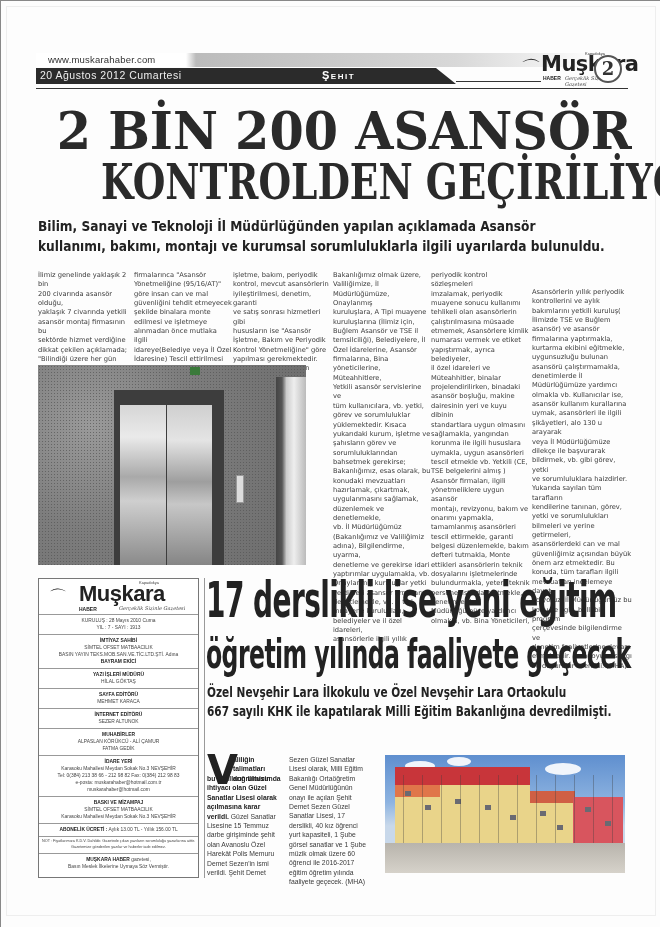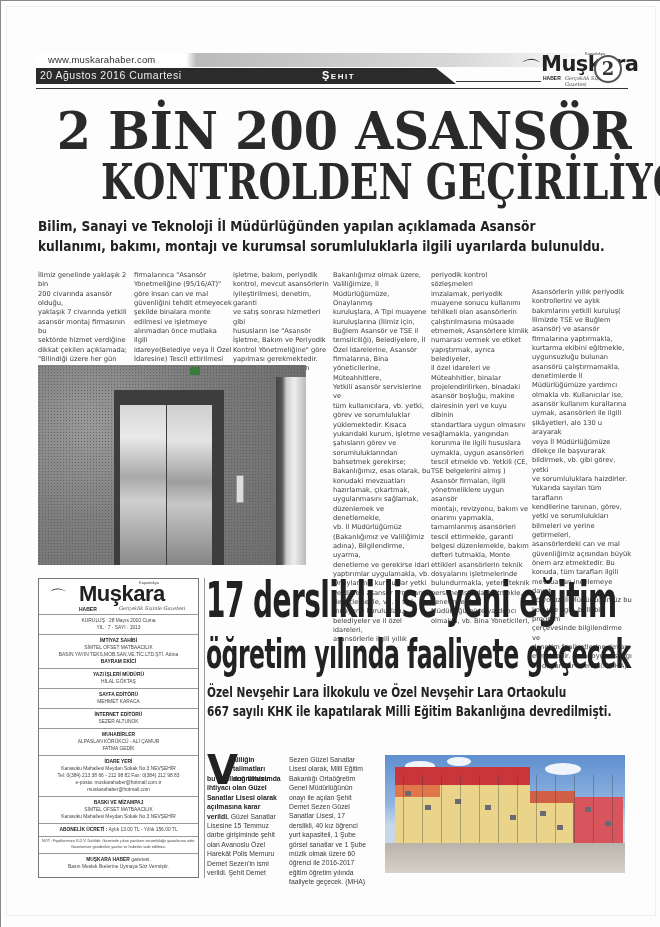--- a/index.html
+++ b/index.html
@@ -98,21 +98,21 @@
 <body>
 
 <div class="page-top"></div>
 <div class="page-edge"></div>
 <div class="inner-frame"></div>
 
 <div class="mast">
   <div class="mast-top"></div>
   <div class="mast-url">www.muskarahaber.com</div>
   <div class="mast-bar"></div>
-  <div class="mast-date">20 Ağustos 2016 Cumartesi</div>
+  <div class="mast-date">20 Ağustos 2012 Cumartesi</div>
   <div class="mast-section">Şehit</div>
   <div class="mast-rule2"></div>
   <div class="mast-rule"></div>
   <div class="logo">
     <span class="logo-swoosh">⌒</span>
     <span class="logo-small">Kapadokya</span>
     <span class="logo-text">Muşkara</span>
     <span class="logo-haber">HABER</span>
     <span class="logo-slogan">Gerçeklik Sizinle Gazetesi</span>
   </div>

